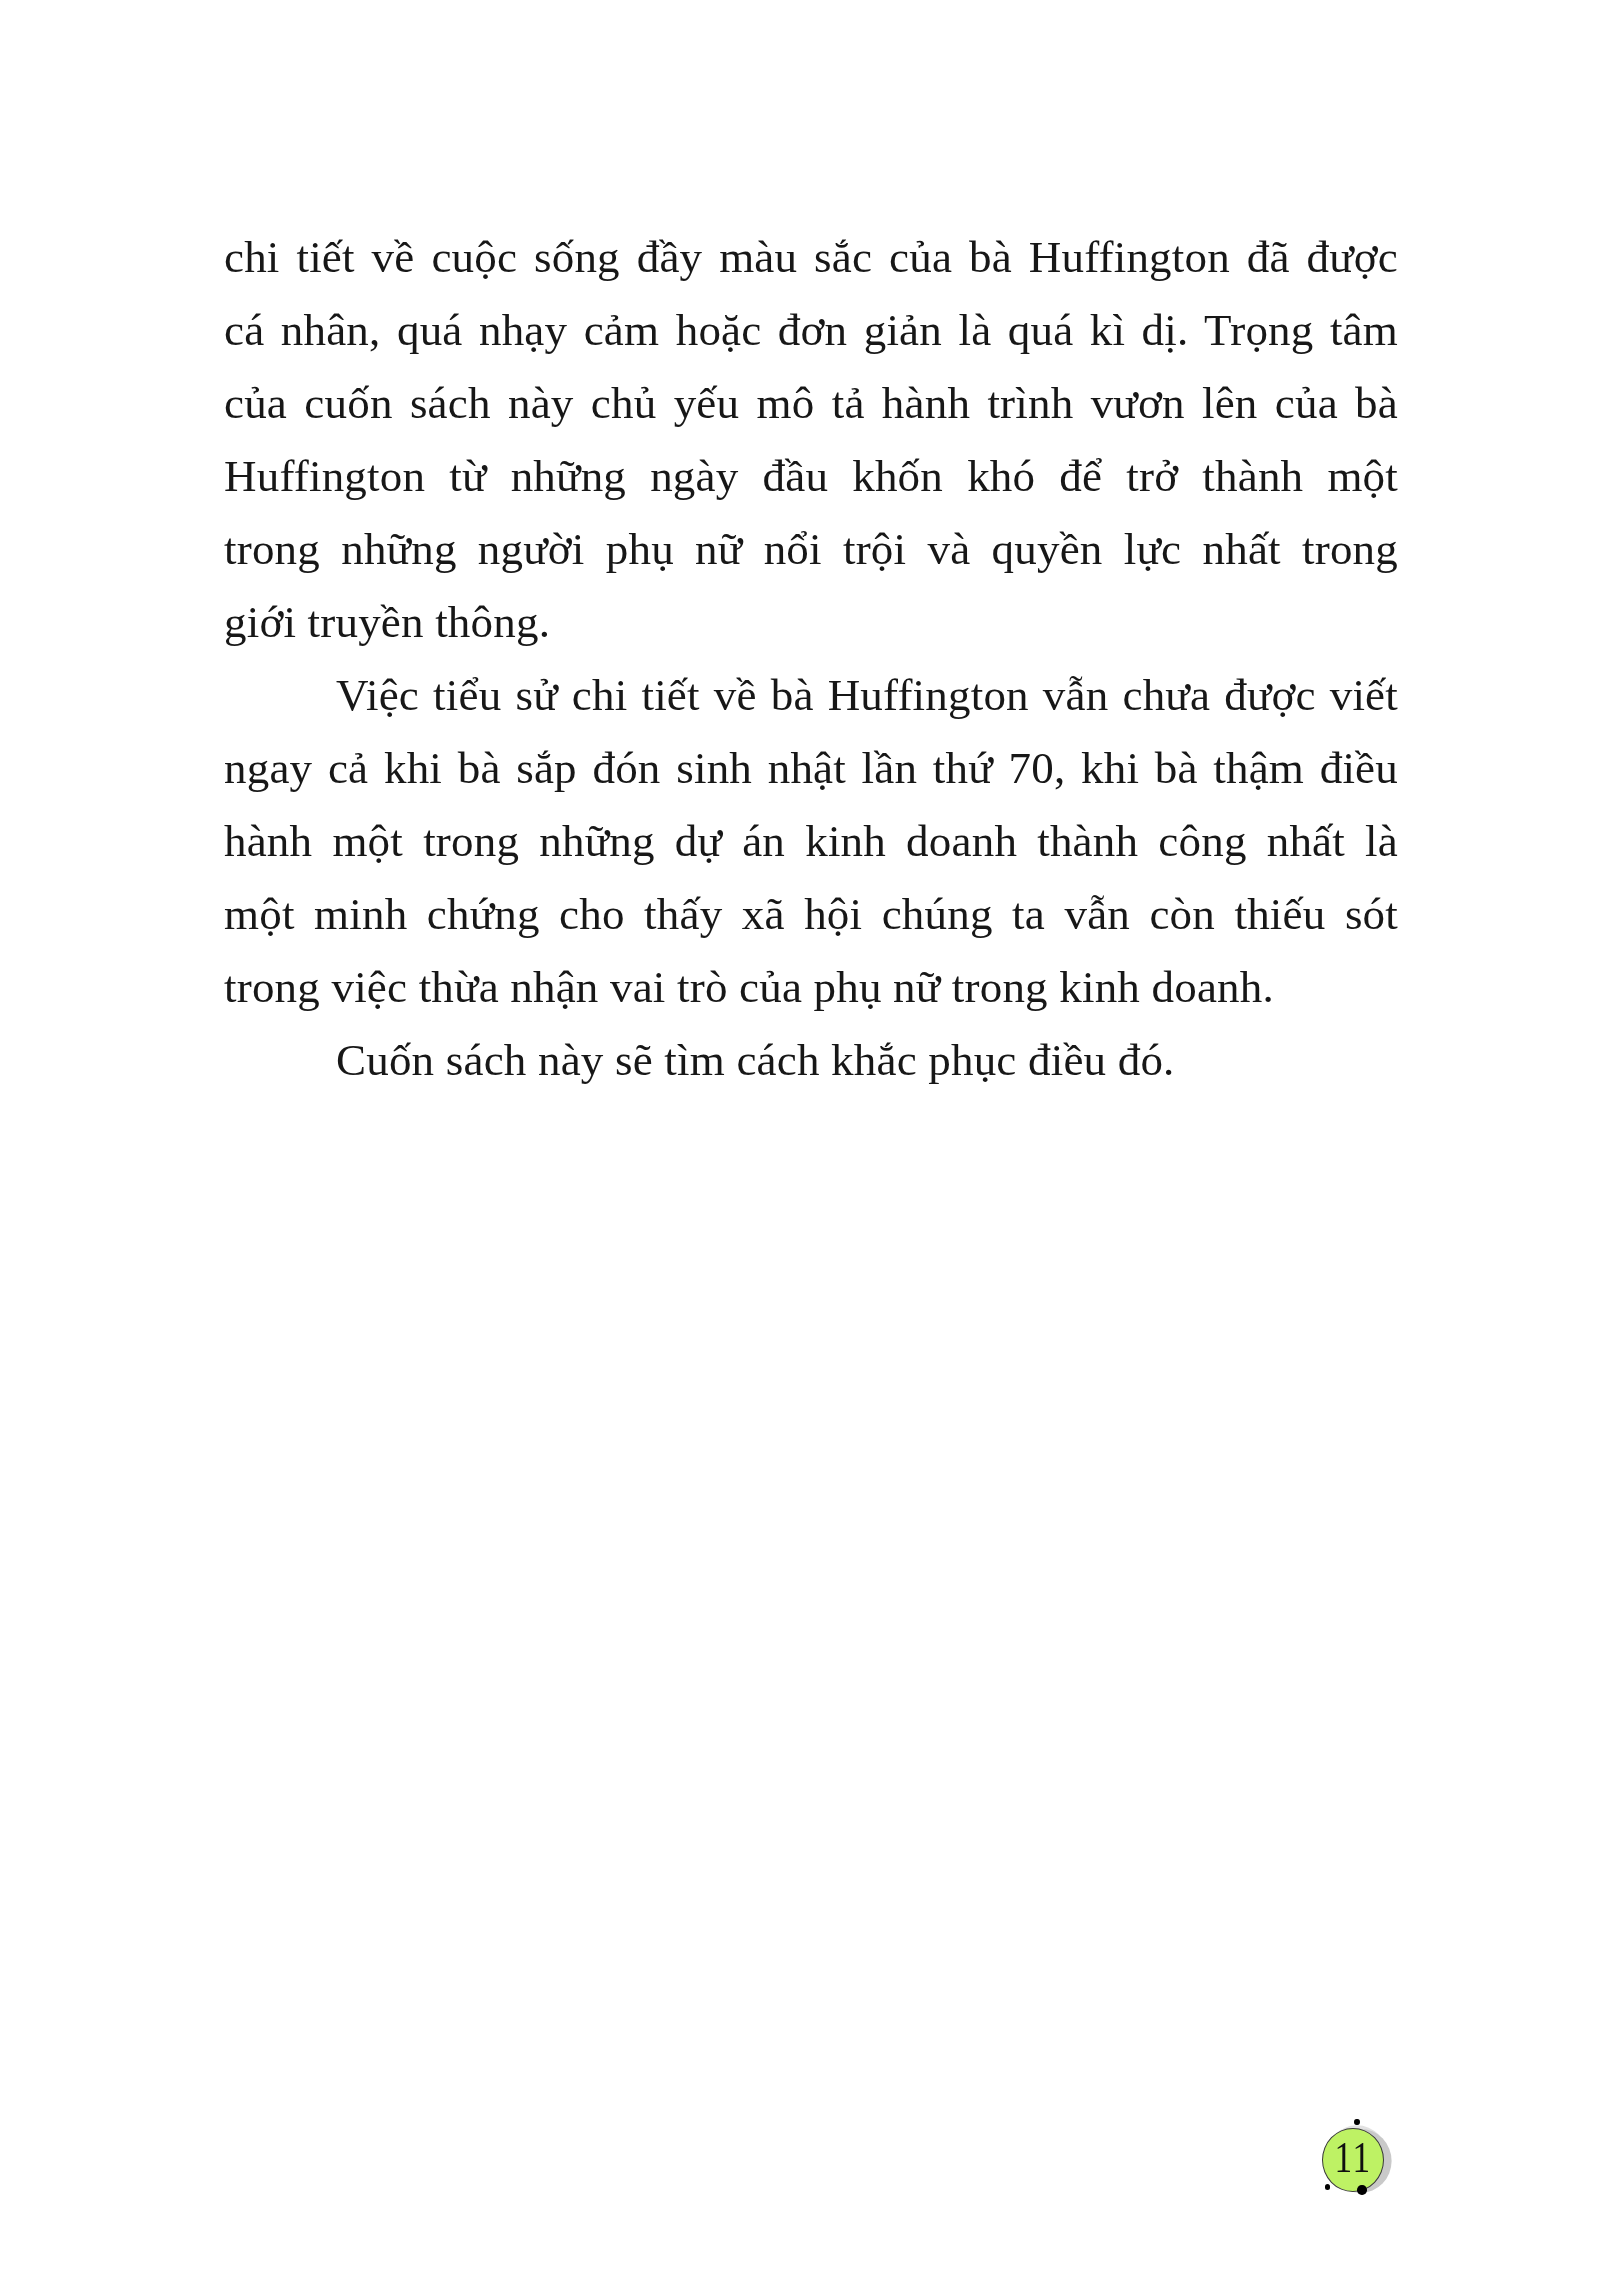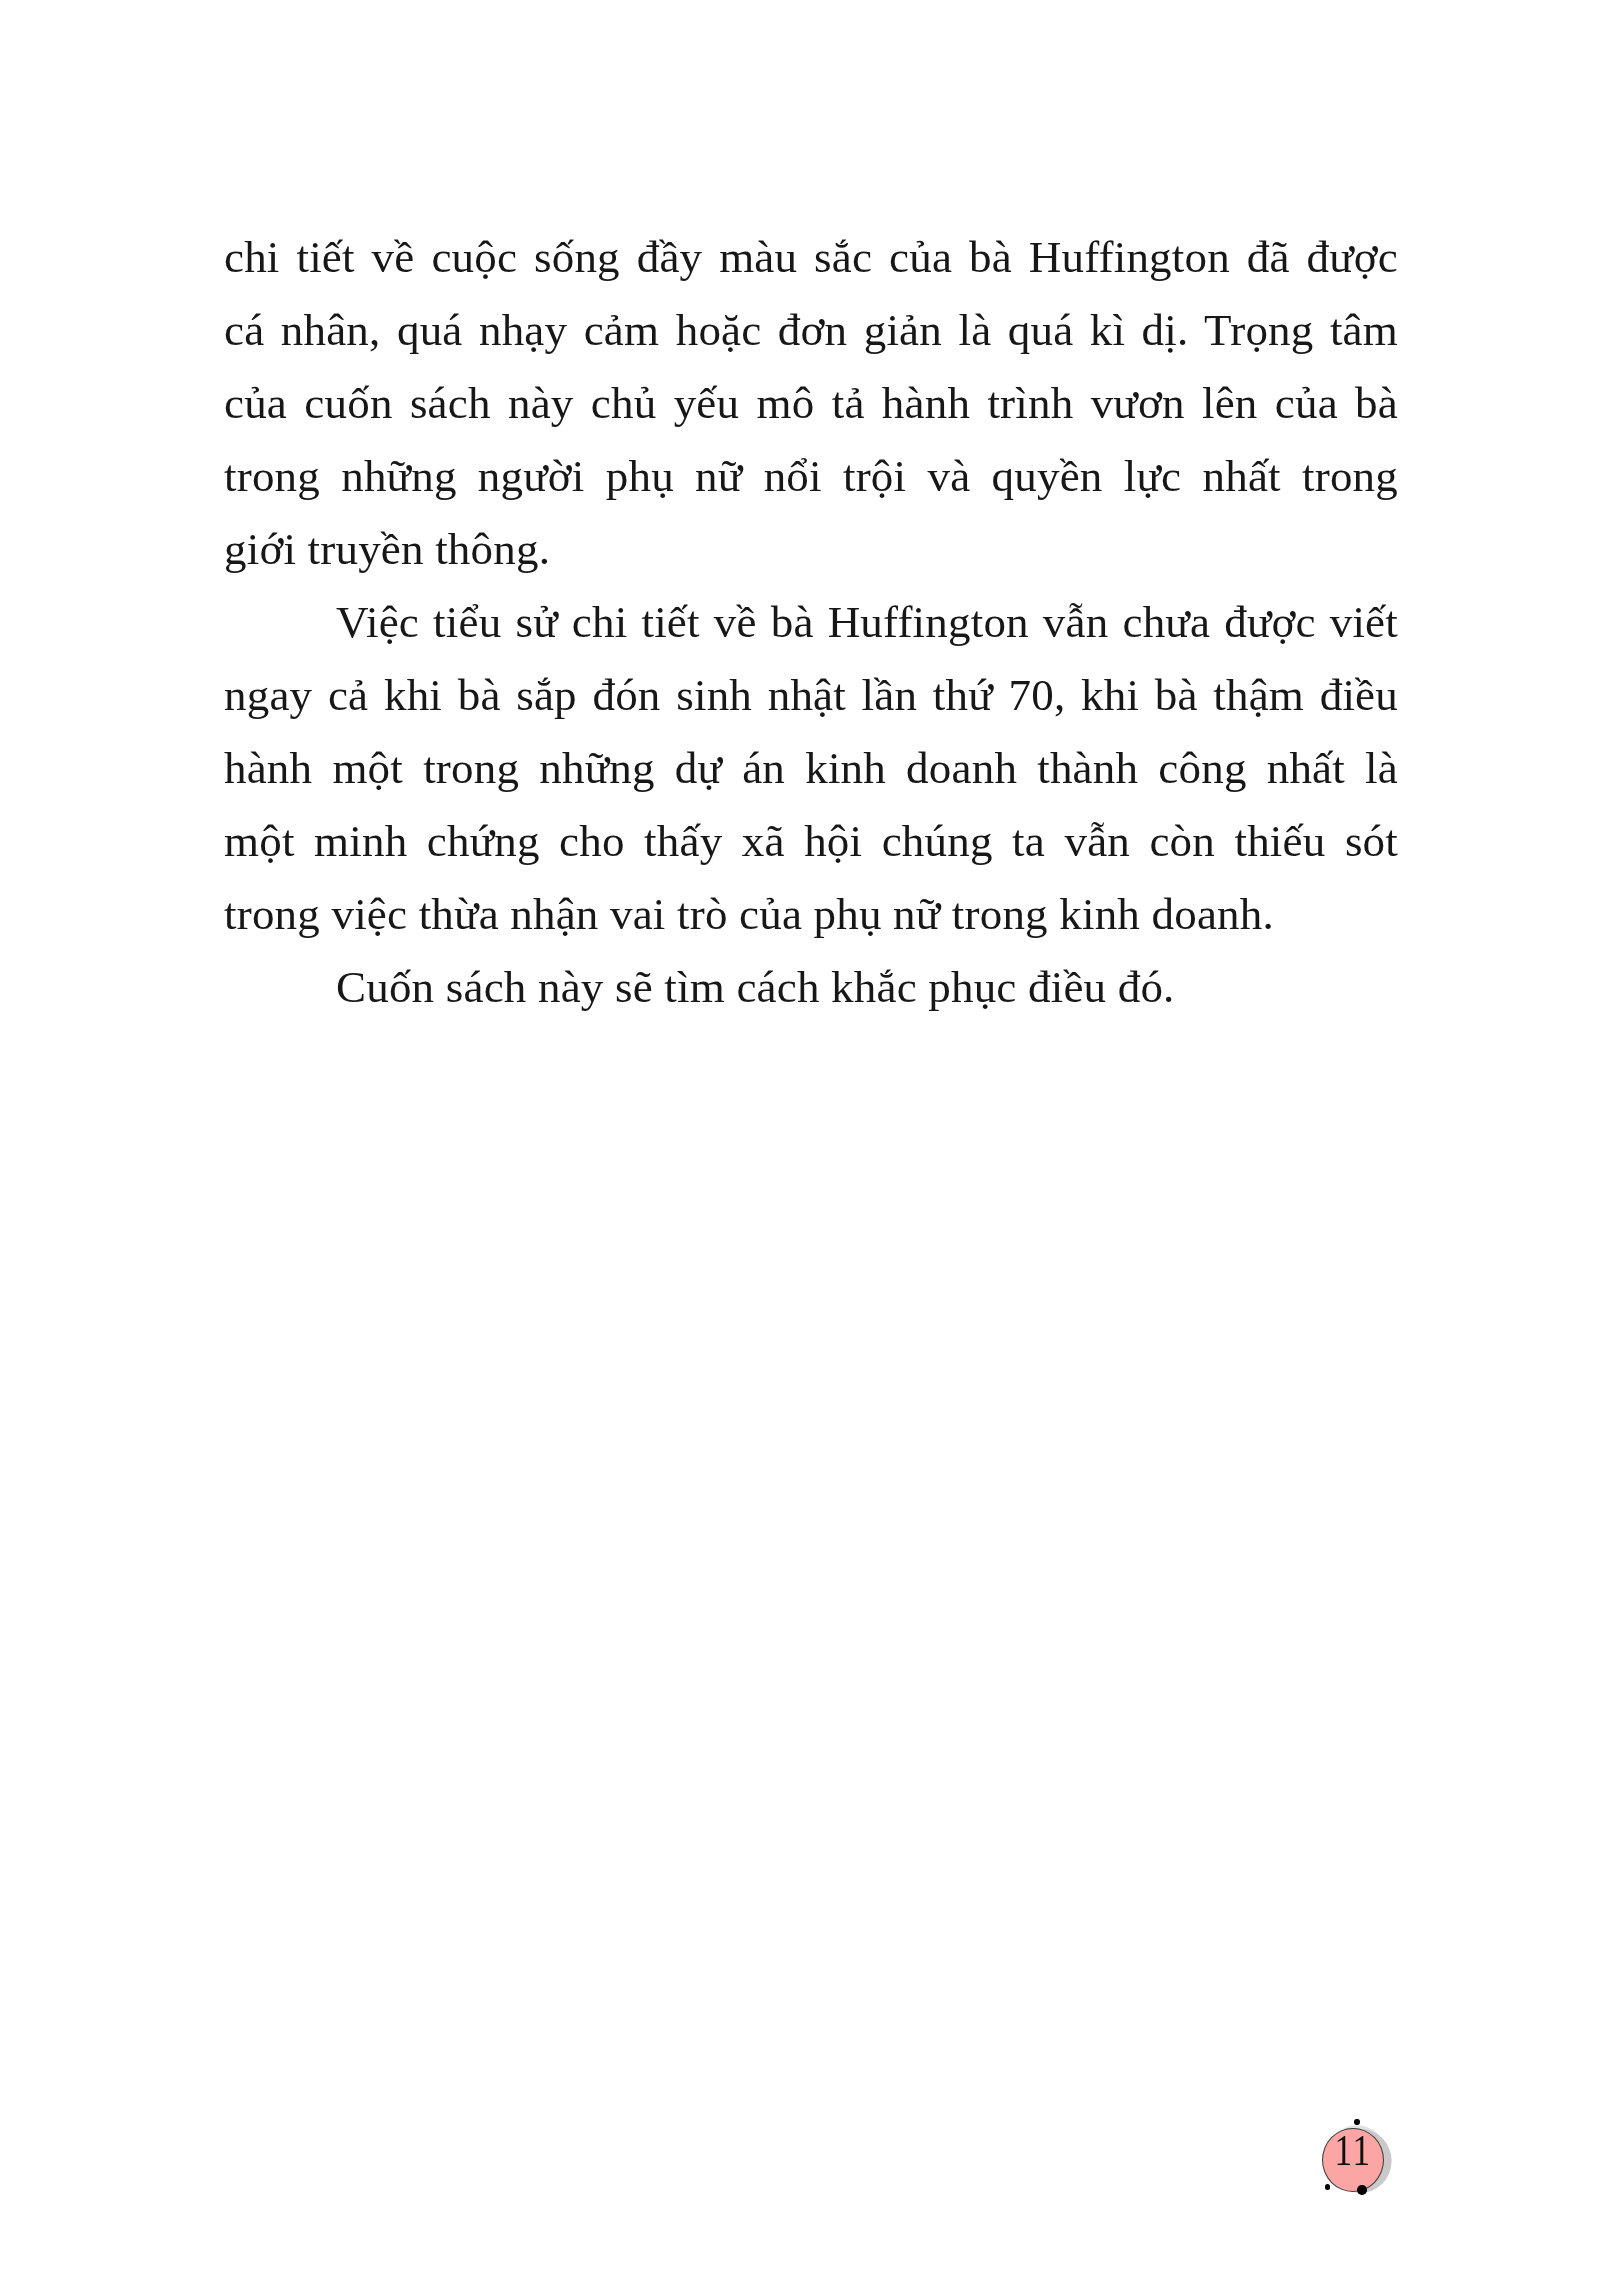--- a/index.html
+++ b/index.html
@@ -48,26 +48,26 @@
     top: 2118px;
     width: 90px;
     height: 90px;
   }
   .badge-circle {
     position: absolute;
     left: 3.8px;
     top: 9.5px;
     width: 60px;
     height: 62px;
-    background: #fca5a5;
+    background: #bef264;
     border: 1.9px solid #3a3a3a;
     border-radius: 50%;
     box-shadow: 7.6px 0.9px 0 0 #c9c9c9, 3.8px -2.8px 0 0 #e2e2e2;
     display: flex;
-    align-items: flex-start;
+    align-items: center;
     justify-content: center;
   }
   .page-num {
     font-size: 44px;
     line-height: 1;
     color: #101010;
     transform: scaleX(0.8);
     letter-spacing: 1.9px;
     padding-bottom: 2.8px;
   }
@@ -82,20 +82,21 @@
 </style>
 </head>
 <body>
 
 <div class="page">
 
   <main class="text-block" style="font-size: 45px;">
       <div class="line">chi tiết về cuộc sống đầy màu sắc của bà Huffington đã được</div>
       <div class="line">cá nhân, quá nhạy cảm hoặc đơn giản là quá kì dị. Trọng tâm</div>
       <div class="line">của cuốn sách này chủ yếu mô tả hành trình vươn lên của bà</div>
+      <div class="line">Huffington từ những ngày đầu khốn khó để trở thành một</div>
       <div class="line">trong những người phụ nữ nổi trội và quyền lực nhất trong</div>
       <div class="line last">giới truyền thông.</div>
       <div class="line indent">Việc tiểu sử chi tiết về bà Huffington vẫn chưa được viết</div>
       <div class="line">ngay cả khi bà sắp đón sinh nhật lần thứ 70, khi bà thậm điều</div>
       <div class="line">hành một trong những dự án kinh doanh thành công nhất là</div>
       <div class="line">một minh chứng cho thấy xã hội chúng ta vẫn còn thiếu sót</div>
       <div class="line last">trong việc thừa nhận vai trò của phụ nữ trong kinh doanh.</div>
       <div class="line indent last">Cuốn sách này sẽ tìm cách khắc phục điều đó.</div>
     </main>
 

